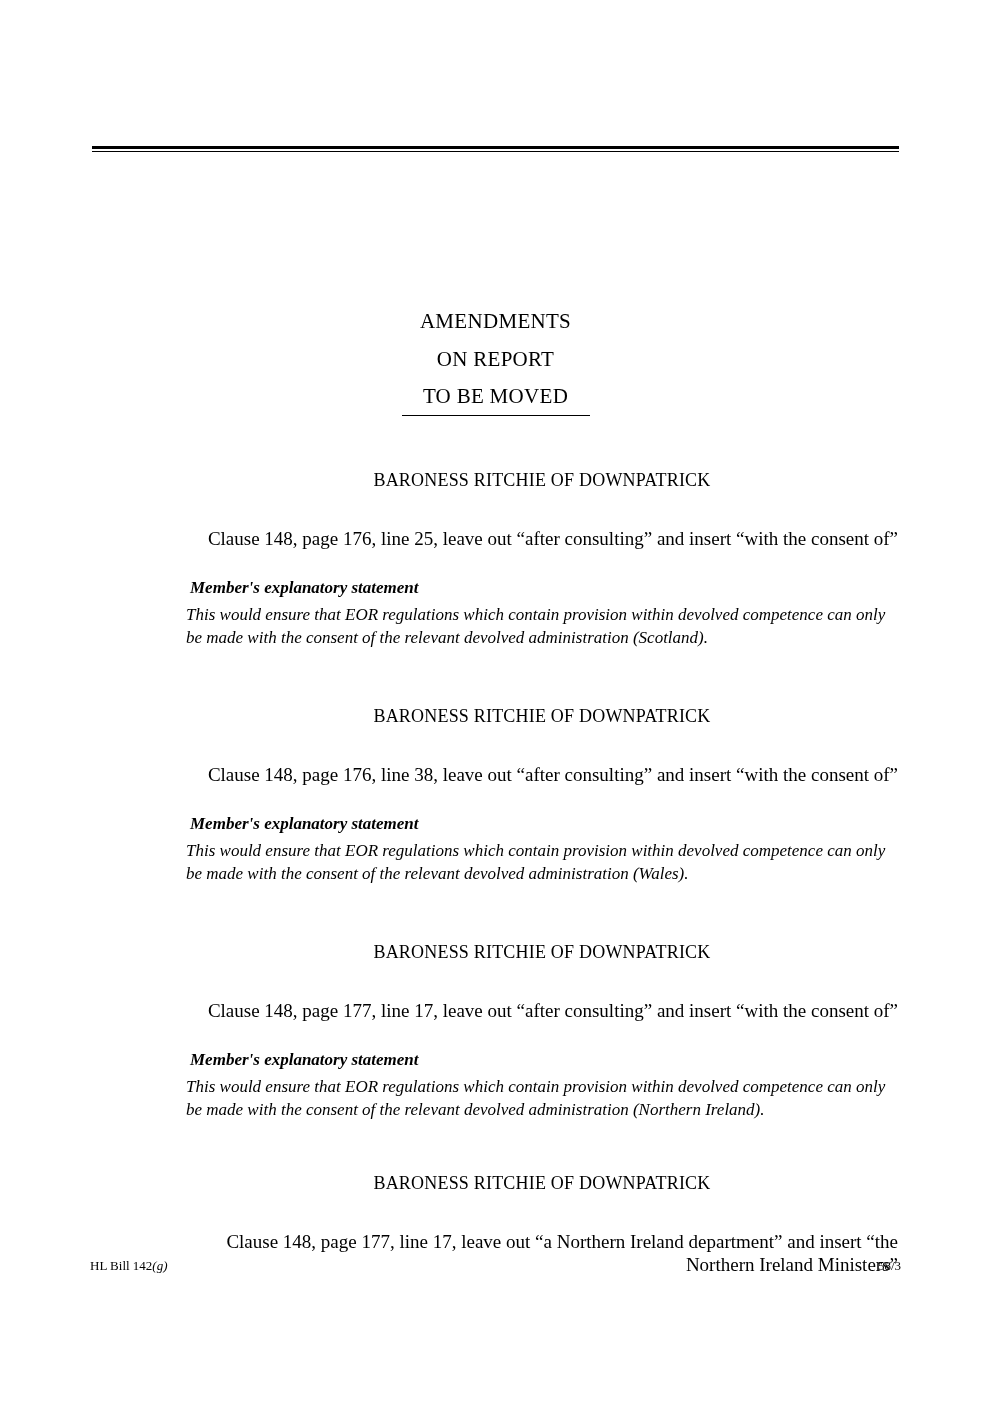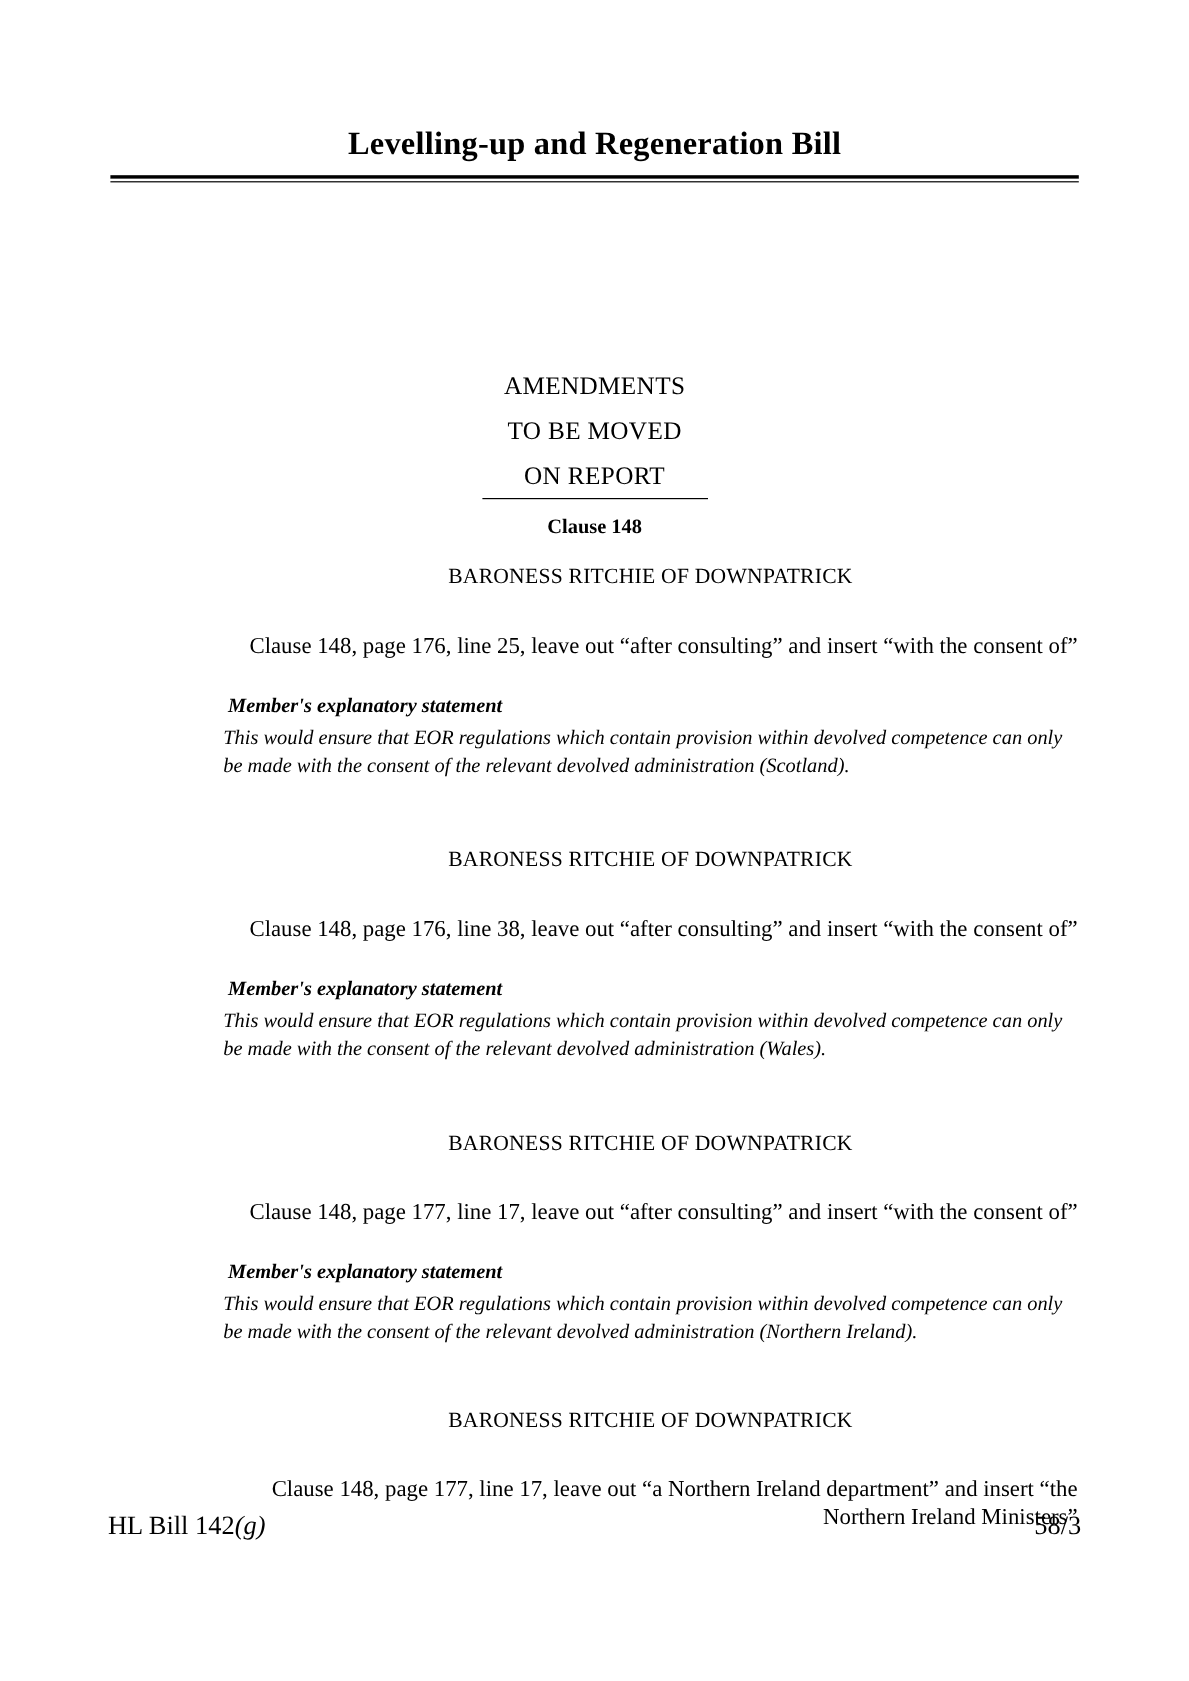--- a/index.html
+++ b/index.html
@@ -131,48 +131,46 @@
 
   
   .footer {
     position: absolute;
     left: 90px;
     right: 90px;
     top: 1258px;
     display: flex;
     justify-content: space-between;
     align-items: baseline;
-    font-size: 22px;
+    font-size: 13px;
   }
   .footer .bill-ref em {
     font-style: italic;
   }
 </style>
 </head>
 <body>
 
 <div class="page">
 
-  <div class="doc-title">Levelling-up and Regeneration Bill</div>
 
   <div class="title-rule">
     <div class="thick"></div>
     <div class="gap"></div>
     <div class="thin"></div>
   </div>
 
   <div class="standfirst">
     <div>AMENDMENTS</div>
+    <div>ON REPORT</div>
     <div>TO BE MOVED</div>
-    <div>ON REPORT</div>
   </div>
 
   <div class="short-rule"></div>
 
-  <div class="clause-heading">Clause 148</div>
 
   <div class="body-area">
 
     <div class="amendment-block">
       <div class="member-name">BARONESS RITCHIE OF DOWNPATRICK</div>
       <p class="amendment-text">Clause 148, page 176, line 25, leave out “after consulting” and insert “with the consent of”</p>
       <div class="explanatory">
         <p class="explanatory-heading">Member's explanatory statement</p>
         <p class="explanatory-text">This would ensure that EOR regulations which contain provision within devolved competence can only be made with the consent of the relevant devolved administration (Scotland).</p>
       </div>

